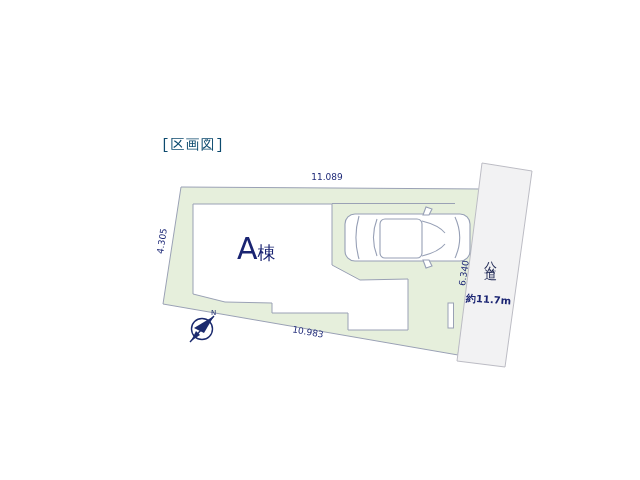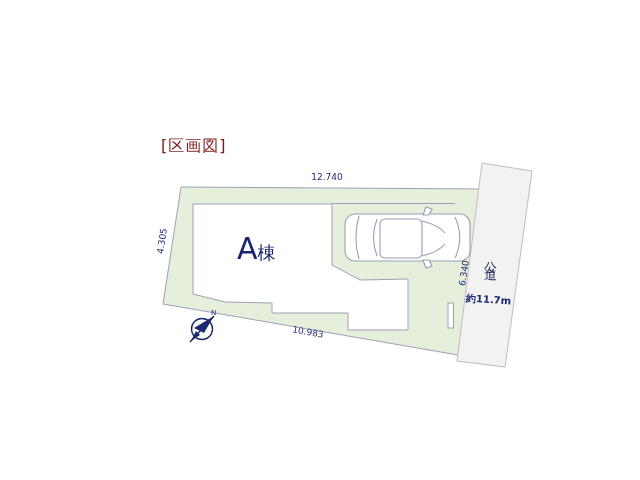--- a/index.html
+++ b/index.html
@@ -3,21 +3,21 @@
 <meta charset="utf-8">
 <style>
   html,body{margin:0;padding:0;background:#ffffff;}
   .stage{
     position:relative;width:640px;height:480px;background:#ffffff;overflow:hidden;
     font-family:"DejaVu Sans",sans-serif;
   }
   .stage svg{position:absolute;left:0;top:0;}
   .label{position:absolute;white-space:nowrap;}
   .title{
-    left:161px;top:136px;font-size:16px;color:#7f1d1d;letter-spacing:1px;
+    left:161px;top:136px;font-size:14px;color:#0c4a6e;letter-spacing:1px;font-family:Liberation Mono, monospace;
   }
   .dim{
     font-size:9px;color:#1f2a78;text-align:center;
   }
   .dim-top{left:297px;top:172px;width:60px;}
   .dim-left{left:140px;top:236px;width:44px;transform:rotate(-81deg);}
   .dim-right{left:442px;top:268px;width:44px;transform:rotate(-81deg);}
   .dim-bottom{left:283px;top:327px;width:50px;transform:rotate(10deg);}
   .building-label{
     left:237px;top:234px;display:flex;align-items:baseline;color:#1a2472;
@@ -75,21 +75,21 @@
       <circle cx="202" cy="329" r="10.5" fill="#ffffff" stroke="#1b2a6e" stroke-width="1.4"></circle>
       <line x1="190" y1="342" x2="214" y2="316" stroke="#1b2a6e" stroke-width="1.4"></line>
       <polygon points="214,316 194,328 204,333" fill="#1b2a6e"></polygon>
       <polygon points="191,341 200,335 196,331" fill="#1b2a6e"></polygon>
       <text x="211" y="315" font-size="7" fill="#1b2a6e">N</text>
     </g>
   </svg>
 
   <div class="label title">[区画図]</div>
 
-  <div class="label dim dim-top">12.740</div>
+  <div class="label dim dim-top">11.089</div>
   <div class="label dim dim-left">4.305</div>
   <div class="label dim dim-right">6.340</div>
   <div class="label dim dim-bottom">10.983</div>
 
   <div class="label building-label">
     <span class="bname">A</span>
       <span class="bsuffix">棟</span>
   </div>
 
   <div class="label road-label">公道</div>

